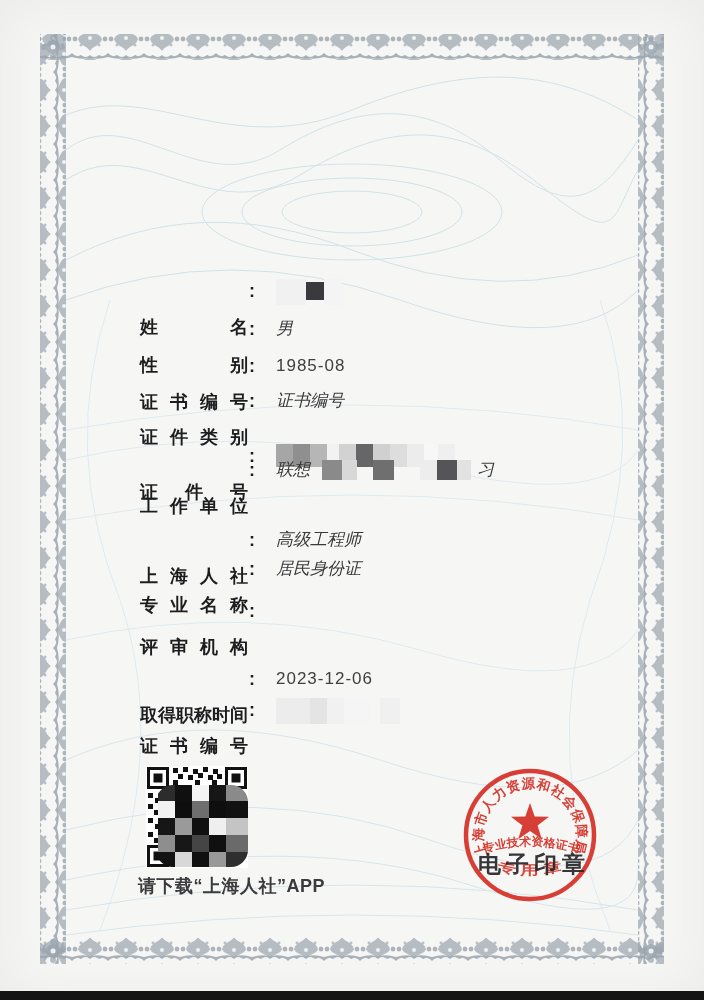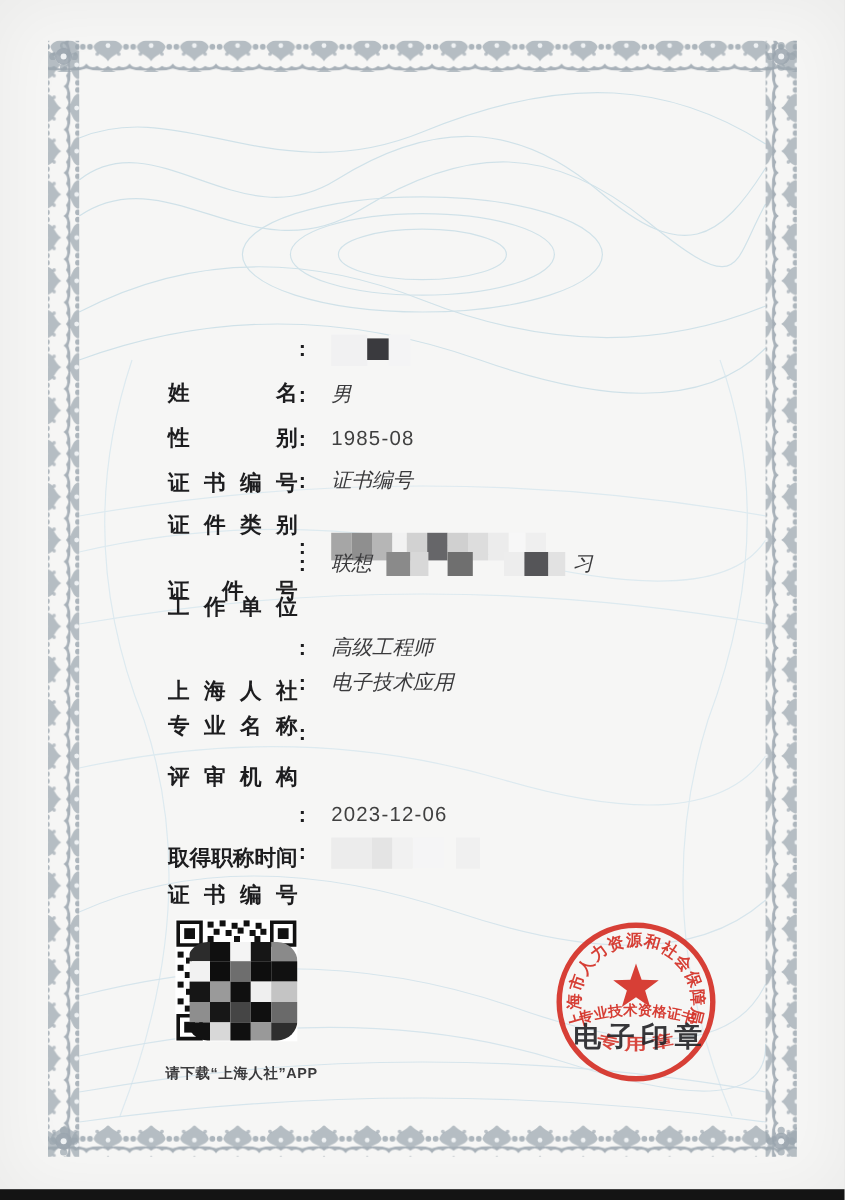--- a/index.html
+++ b/index.html
@@ -21,22 +21,22 @@
     text-align:justify;text-align-last:justify;text-justify:inter-character;white-space:normal;margin-top:36px;
   }
   .colon{font-weight:bold;font-size:18px;color:#1d1d1f;margin-left:1px;}
   .val{margin-left:21px;font-size:17px;color:#3a3a3c;}
   .val.kai{font-family:"Liberation Serif",serif;font-style:italic;}
   .val.num{letter-spacing:1px;color:#404040;font-style:normal;}
   .val.wrap{width:352px;line-height:22px;}
   .redact{display:flex;margin-left:21px;position:relative;height:24px;}
   .rb{display:inline-block;}
   .qr-caption{
-    position:absolute;left:138px;width:220px;font-size:12px;font-weight:bold;color:#3b3b3d;
-    letter-spacing:0.5px;white-space:nowrap;margin-top:12px;
+    position:absolute;left:138px;width:220px;font-size:18px;font-weight:bold;color:#3b3b3d;
+    letter-spacing:0.5px;white-space:nowrap;
   }
   .seal-overlay{
     position:absolute;left:478px;top:849px;font-size:23px;font-weight:bold;color:#26262a;
     letter-spacing:5px;white-space:nowrap;opacity:.92;
   }
 </style>
 </head>
 <body>
 
 <div class="photo">
@@ -185,21 +185,21 @@
 
   <div class="row" style="top:528px">
     <span class="lbl">上海人社</span>
       <span class="colon">:</span>
     <span class="val kai">高级工程师</span>
   </div>
 
   <div class="row" style="top:557px">
     <span class="lbl">专业名称</span>
       <span class="colon">:</span>
-    <span class="val kai">电子技术应用</span>
+    <span class="val kai">居民身份证</span>
   </div>
 
   <div class="row" style="top:599px">
     <span class="lbl">评审机构</span>
       <span class="colon">:</span>
   </div>
 
   <div class="row" style="top:667px">
     <span class="lbl">取得职称时间</span>
       <span class="colon">:</span>

